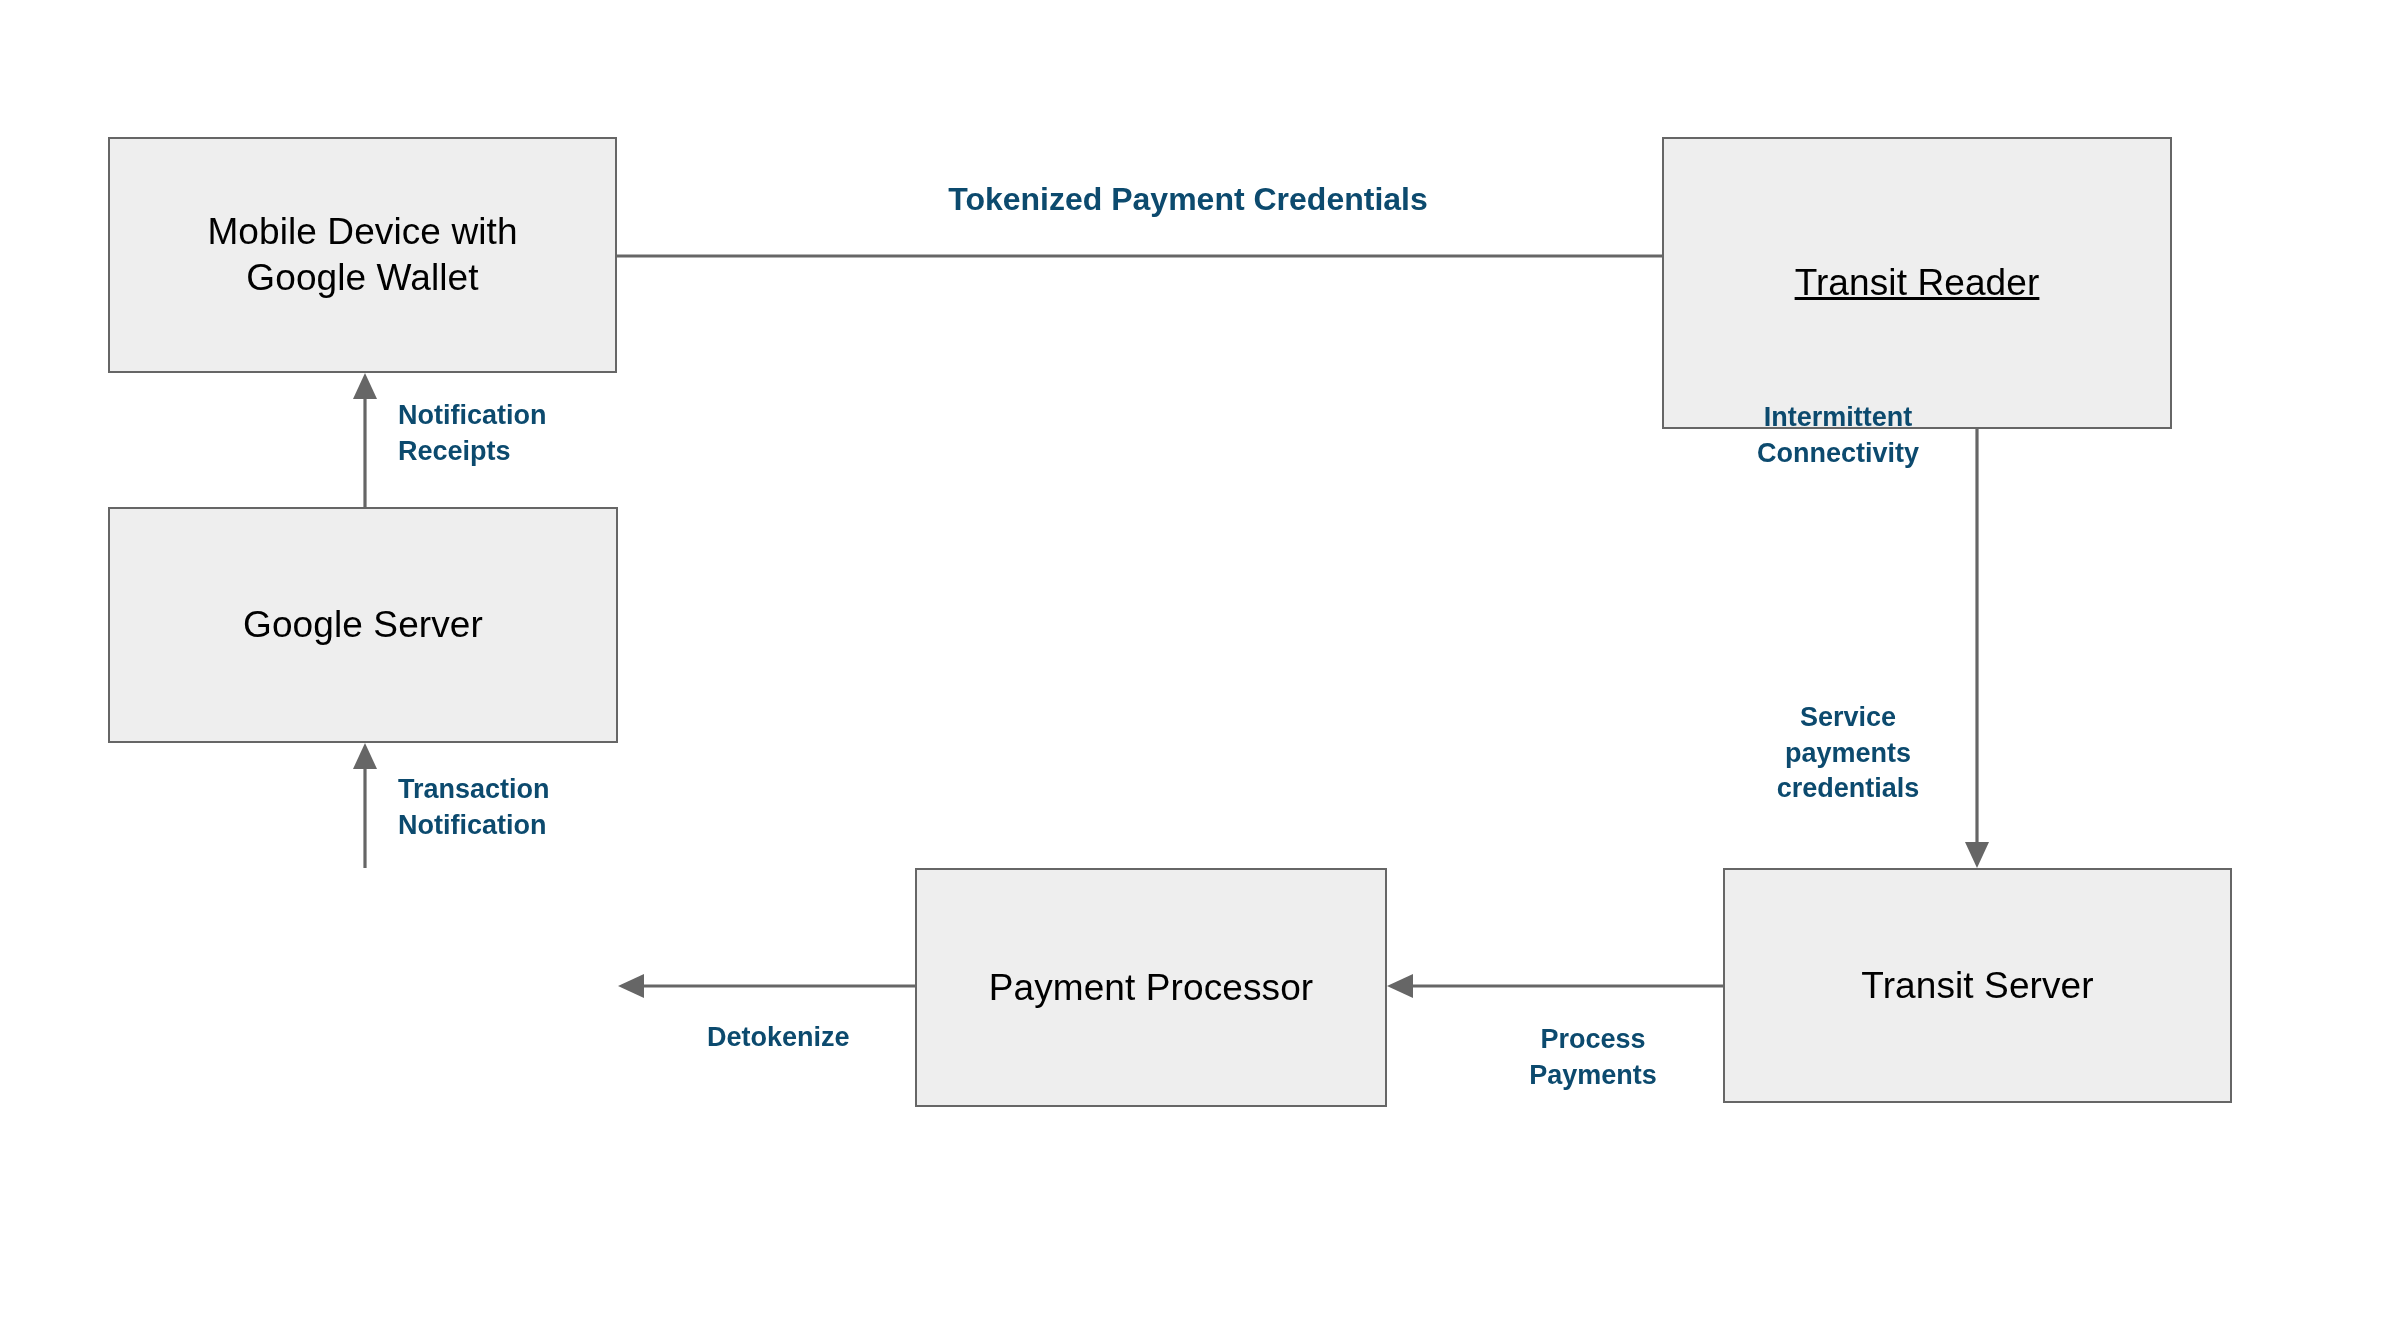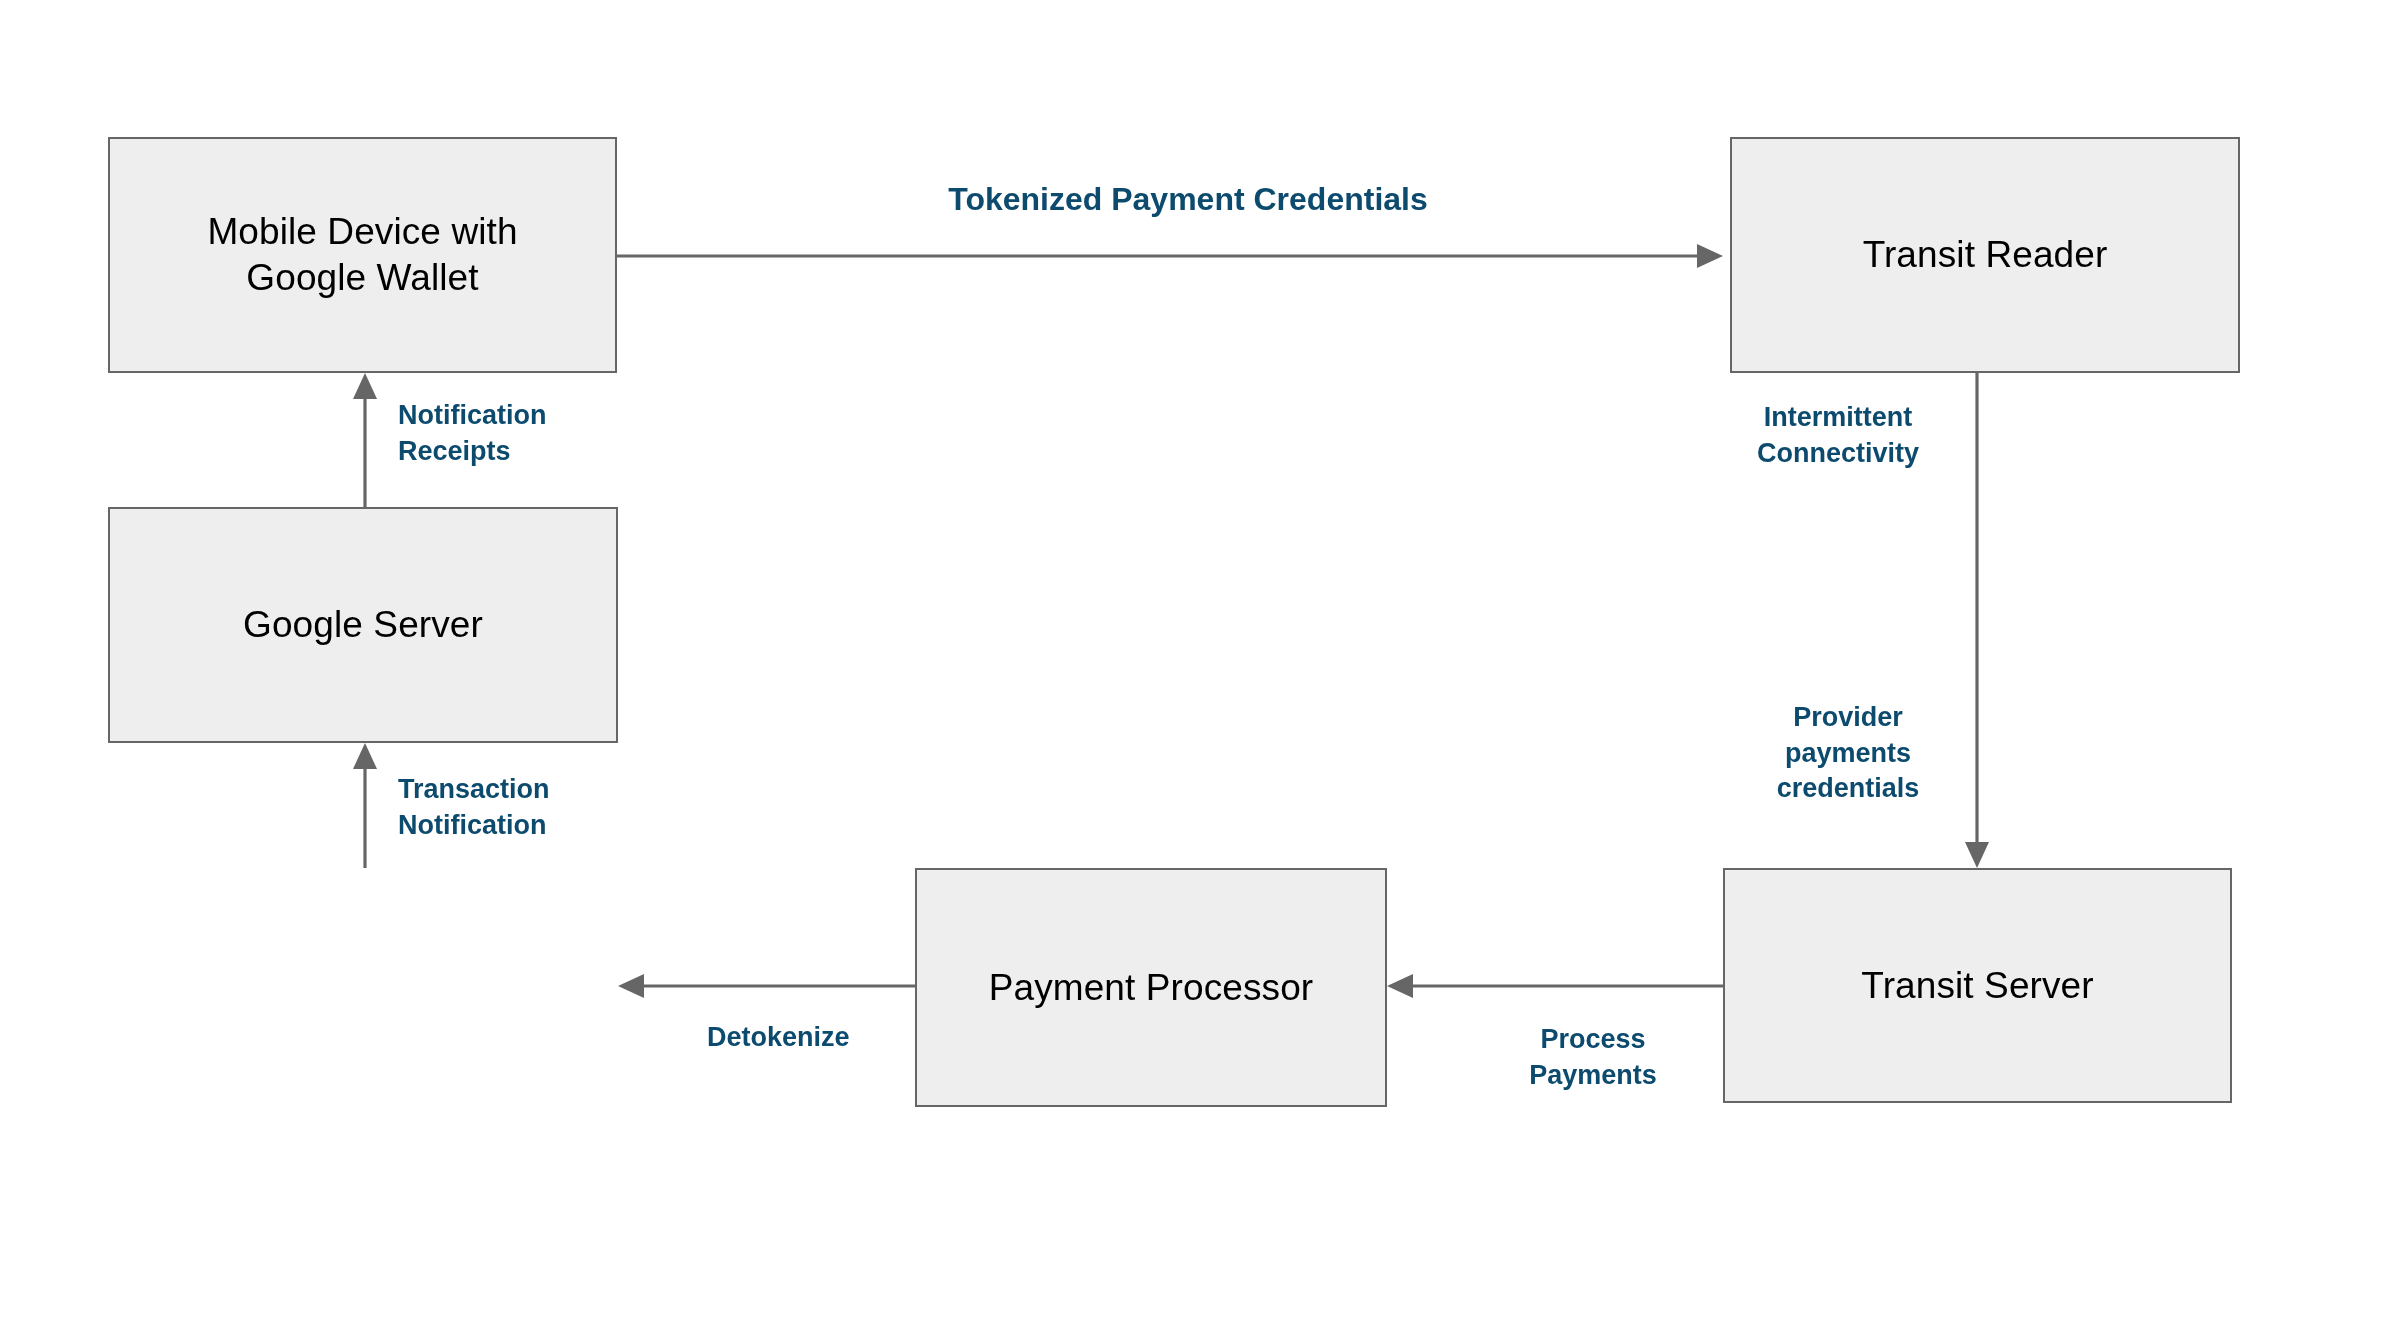--- a/index.html
+++ b/index.html
@@ -113,34 +113,34 @@
 
   <div class="node" style="left:108px; top:507px; width:510px; height:236px;">
     <span class="node-label">Google Server</span>
   </div>
 
 
   <div class="node" style="left:915px; top:868px; width:472px; height:239px;">
     <span class="node-label">Payment Processor</span>
   </div>
 
-  <div class="node" style="left:1730px; top:137px; width:510px; height:236px;">
+  <div class="node" style="left:1662px; top:137px; width:510px; height:292px;text-decoration:underline;">
     <span class="node-label">Transit Reader</span>
   </div>
 
   <div class="node" style="left:1723px; top:868px; width:509px; height:235px;">
     <span class="node-label">Transit Server</span>
   </div>
 
   <div class="edge-label big lbl-center" style="left:838px; top:178px; width:700px;">Tokenized Payment Credentials</div>
 
   <div class="edge-label lbl-center" style="left:1707px; top:400px; width:262px;">Intermittent
 Connectivity</div>
 
-  <div class="edge-label lbl-center" style="left:1727px; top:700px; width:242px;">Provider
+  <div class="edge-label lbl-center" style="left:1727px; top:700px; width:242px;">Service
 payments
 credentials</div>
 
   <div class="edge-label lbl-center" style="left:1453px; top:1022px; width:280px;">Process
 Payments</div>
 
   <div class="edge-label lbl-left" style="left:663px; top:1020px; width:280px;margin-left:44px;">Detokenize</div>
 
   <div class="edge-label lbl-left" style="left:398px; top:772px; width:300px;">Transaction
 Notification</div>

